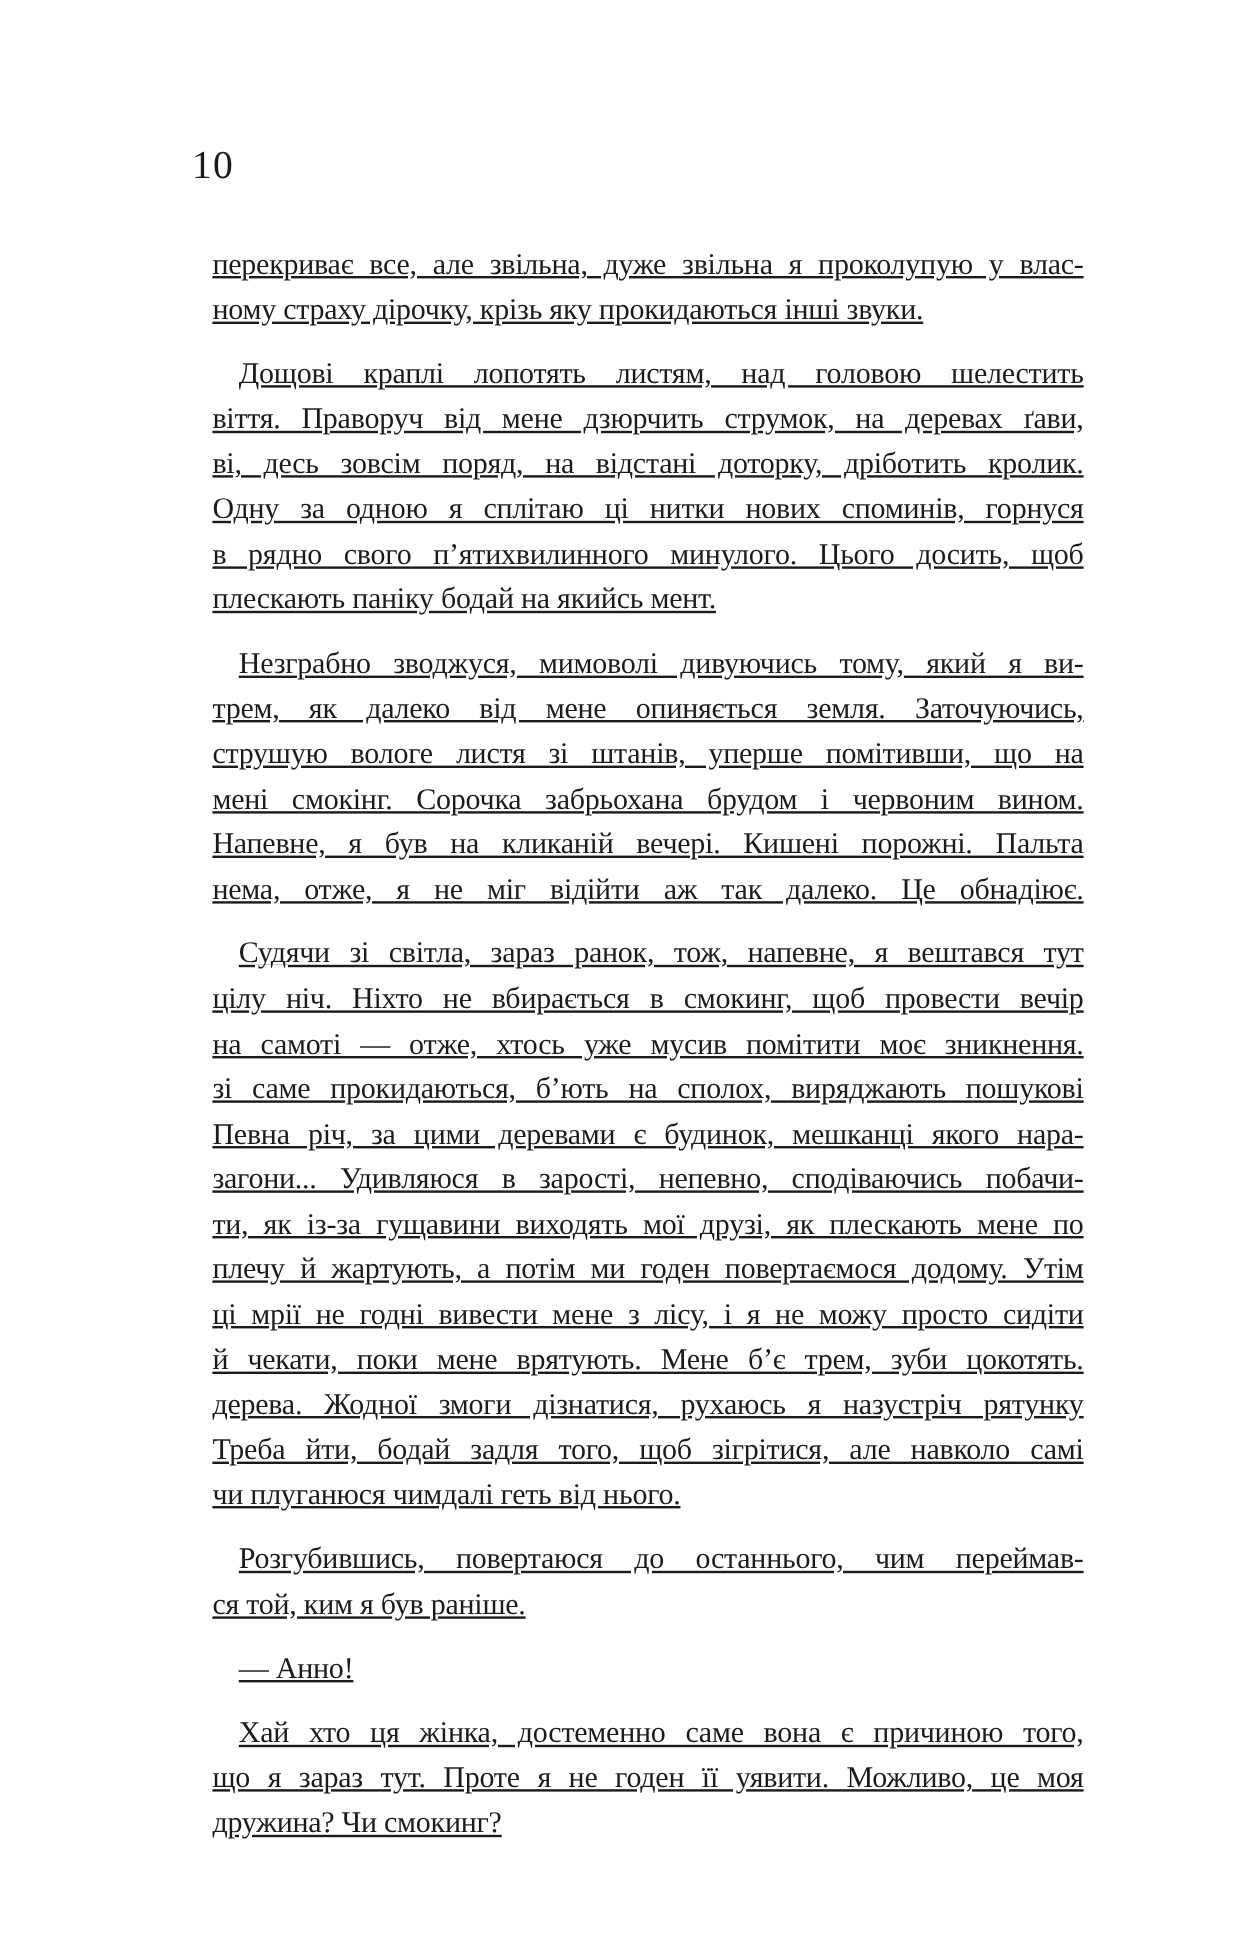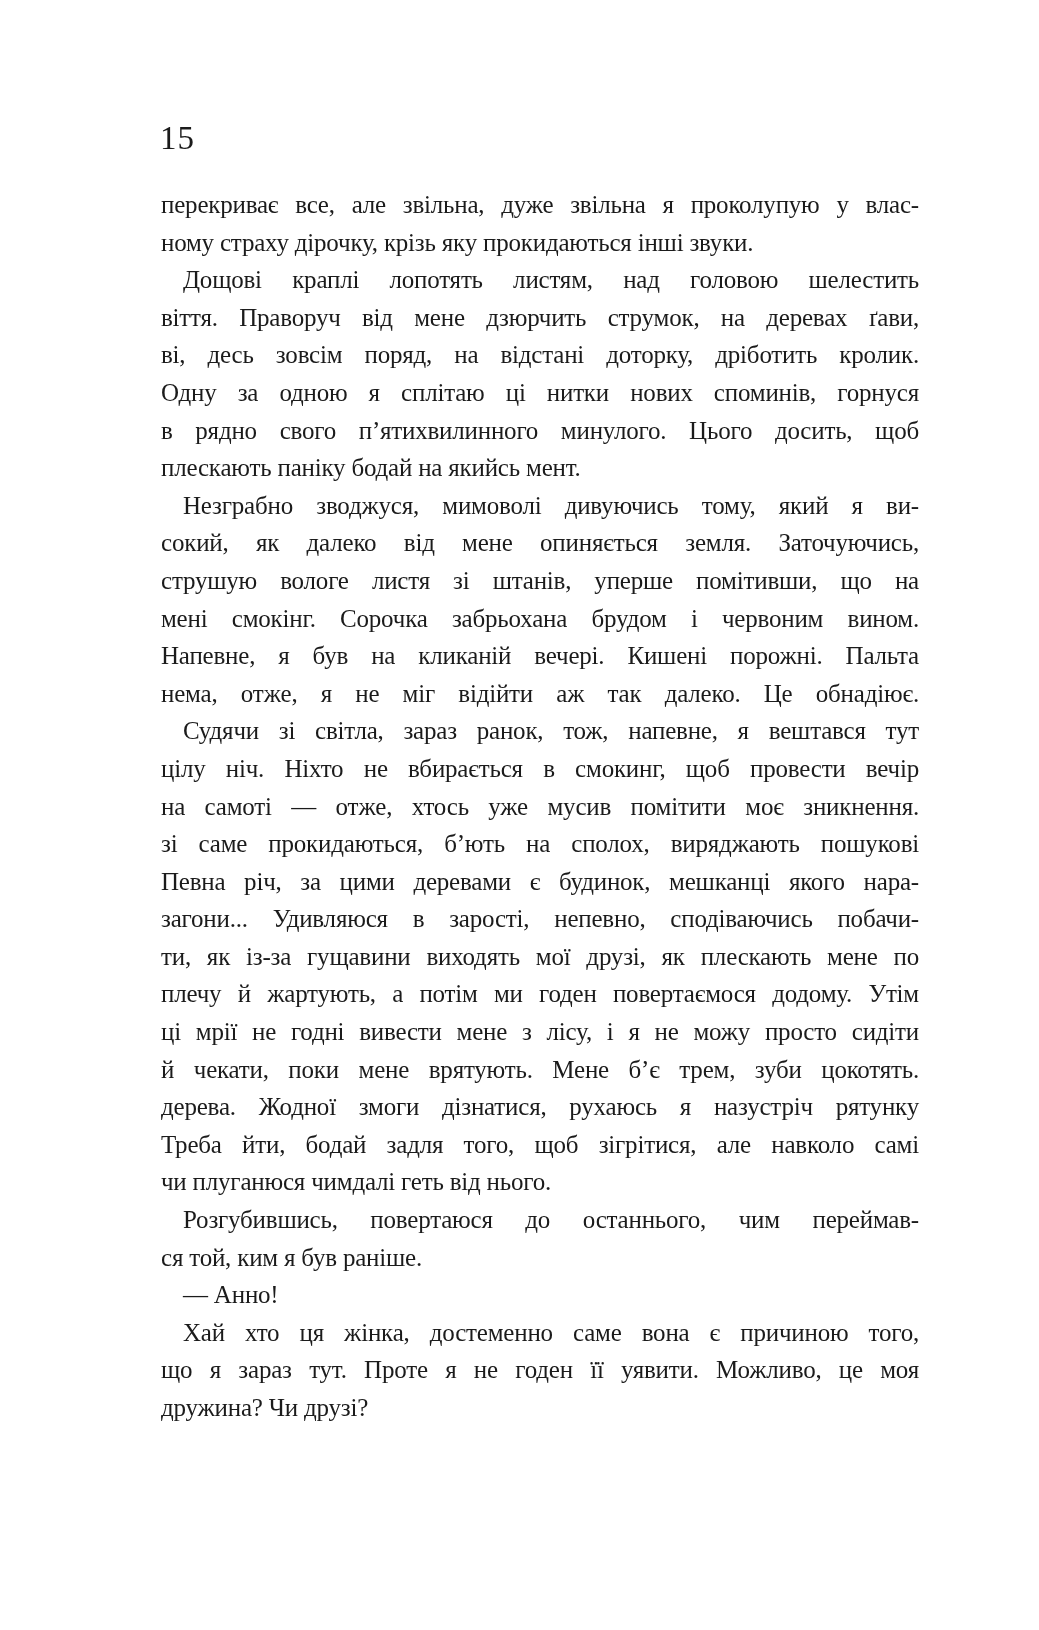--- a/index.html
+++ b/index.html
@@ -28,55 +28,56 @@
   .text-block {
     position: absolute;
     left: 161px;
     top: 186px;
     width: 758px;
     font-size: 25px;
     line-height: 37.6px;
     letter-spacing: -0.2px;
   }
   .para {
-    margin: 0;
+    margin: 16px;
     padding: 0;
+    text-decoration: underline;
   }
   .line {
     text-align: justify;
     text-align-last: justify;
   }
   .line.endline {
     text-align-last: left;
   }
   .line.indent {
     text-indent: 22px;
   }
 </style>
 </head>
 <body>
 
 <div class="page">
-  <div class="page-number">15</div>
+  <div class="page-number">10</div>
   <main class="text-block">
       <div class="para">
         <div class="line">перекриває все, але звільна, дуже звільна я проколупую у влас-</div>
         <div class="line endline">ному страху дірочку, крізь яку прокидаються інші звуки.</div>
       </div>
       <div class="para">
         <div class="line indent">Дощові краплі лопотять листям, над головою шелестить</div>
         <div class="line">віття. Праворуч від мене дзюрчить струмок, на деревах ґави,</div>
         <div class="line">ві, десь зовсім поряд, на відстані доторку, дріботить кролик.</div>
         <div class="line">Одну за одною я сплітаю ці нитки нових споминів, горнуся</div>
         <div class="line">в рядно свого п’ятихвилинного минулого. Цього досить, щоб</div>
         <div class="line endline">плескають паніку бодай на якийсь мент.</div>
       </div>
       <div class="para">
         <div class="line indent">Незграбно зводжуся, мимоволі дивуючись тому, який я ви-</div>
-        <div class="line">сокий, як далеко від мене опиняється земля. Заточуючись,</div>
+        <div class="line">трем, як далеко від мене опиняється земля. Заточуючись,</div>
         <div class="line">струшую вологе листя зі штанів, уперше помітивши, що на</div>
         <div class="line">мені смокінг. Сорочка забрьохана брудом і червоним вином.</div>
         <div class="line">Напевне, я був на кликаній вечері. Кишені порожні. Пальта</div>
         <div class="line">нема, отже, я не міг відійти аж так далеко. Це обнадіює.</div>
       </div>
       <div class="para">
         <div class="line indent">Судячи зі світла, зараз ранок, тож, напевне, я вештався тут</div>
         <div class="line">цілу ніч. Ніхто не вбирається в смокинг, щоб провести вечір</div>
         <div class="line">на самоті — отже, хтось уже мусив помітити моє зникнення.</div>
         <div class="line">зі саме прокидаються, б’ють на сполох, виряджають пошукові</div>
@@ -93,16 +94,16 @@
       <div class="para">
         <div class="line indent">Розгубившись, повертаюся до останнього, чим переймав-</div>
         <div class="line endline">ся той, ким я був раніше.</div>
       </div>
       <div class="para">
         <div class="line indent endline">— Анно!</div>
       </div>
       <div class="para">
         <div class="line indent">Хай хто ця жінка, достеменно саме вона є причиною того,</div>
         <div class="line">що я зараз тут. Проте я не годен її уявити. Можливо, це моя</div>
-        <div class="line endline">дружина? Чи друзі?</div>
+        <div class="line endline">дружина? Чи смокинг?</div>
       </div>
     </main>
 </div>
 
 </body></html>

